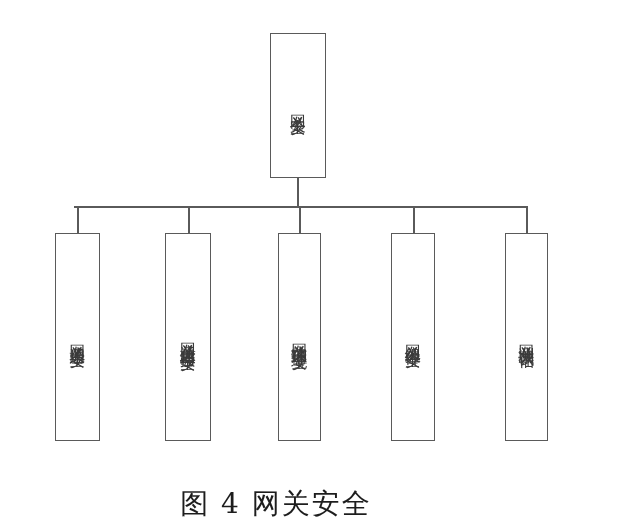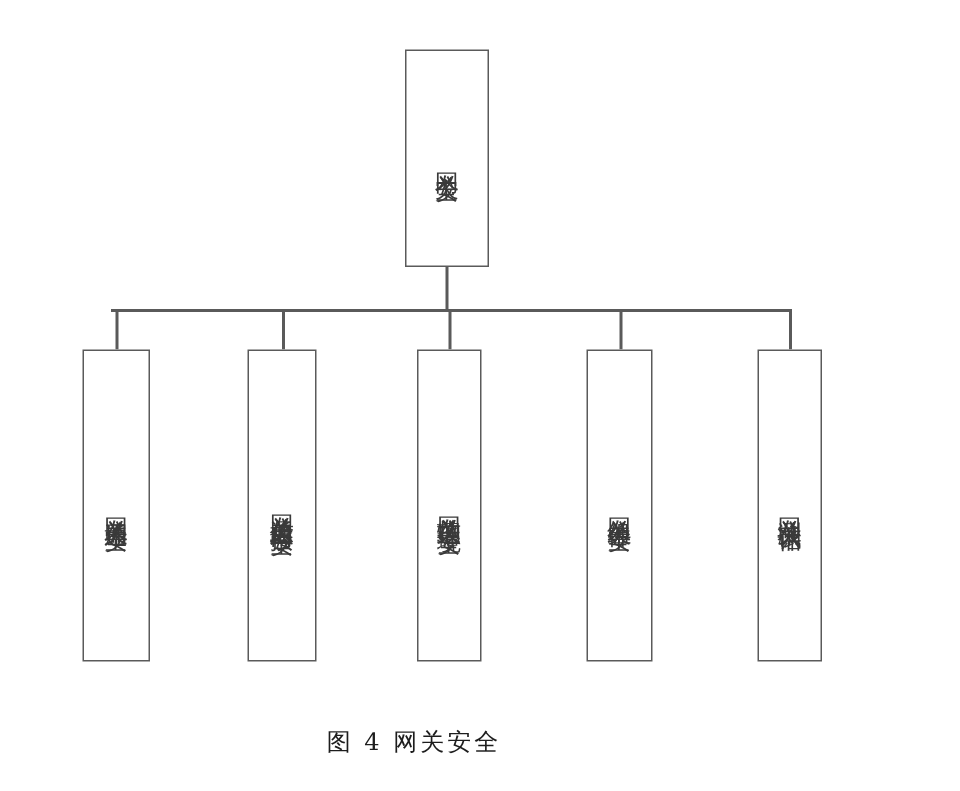--- a/index.html
+++ b/index.html
@@ -50,21 +50,21 @@
     width: 1.6px;
   }
 
   
   .caption {
     position: absolute;
     left: 0;
     width: 552px;
     text-align: center;
     font-family: "DejaVu Serif", "Liberation Serif", serif;
-    font-size: 16px;
+    font-size: 28px;
     color: #1d1d1d;
     letter-spacing: 2px;
   }
 </style>
 </head>
 <body>
 
 <div id="page" style="background: rgb(255, 255, 255);">
 
   <div class="node" style="left: 270px; top: 33px; width: 56px; height: 145px; border-color: rgb(90, 90, 90);">

